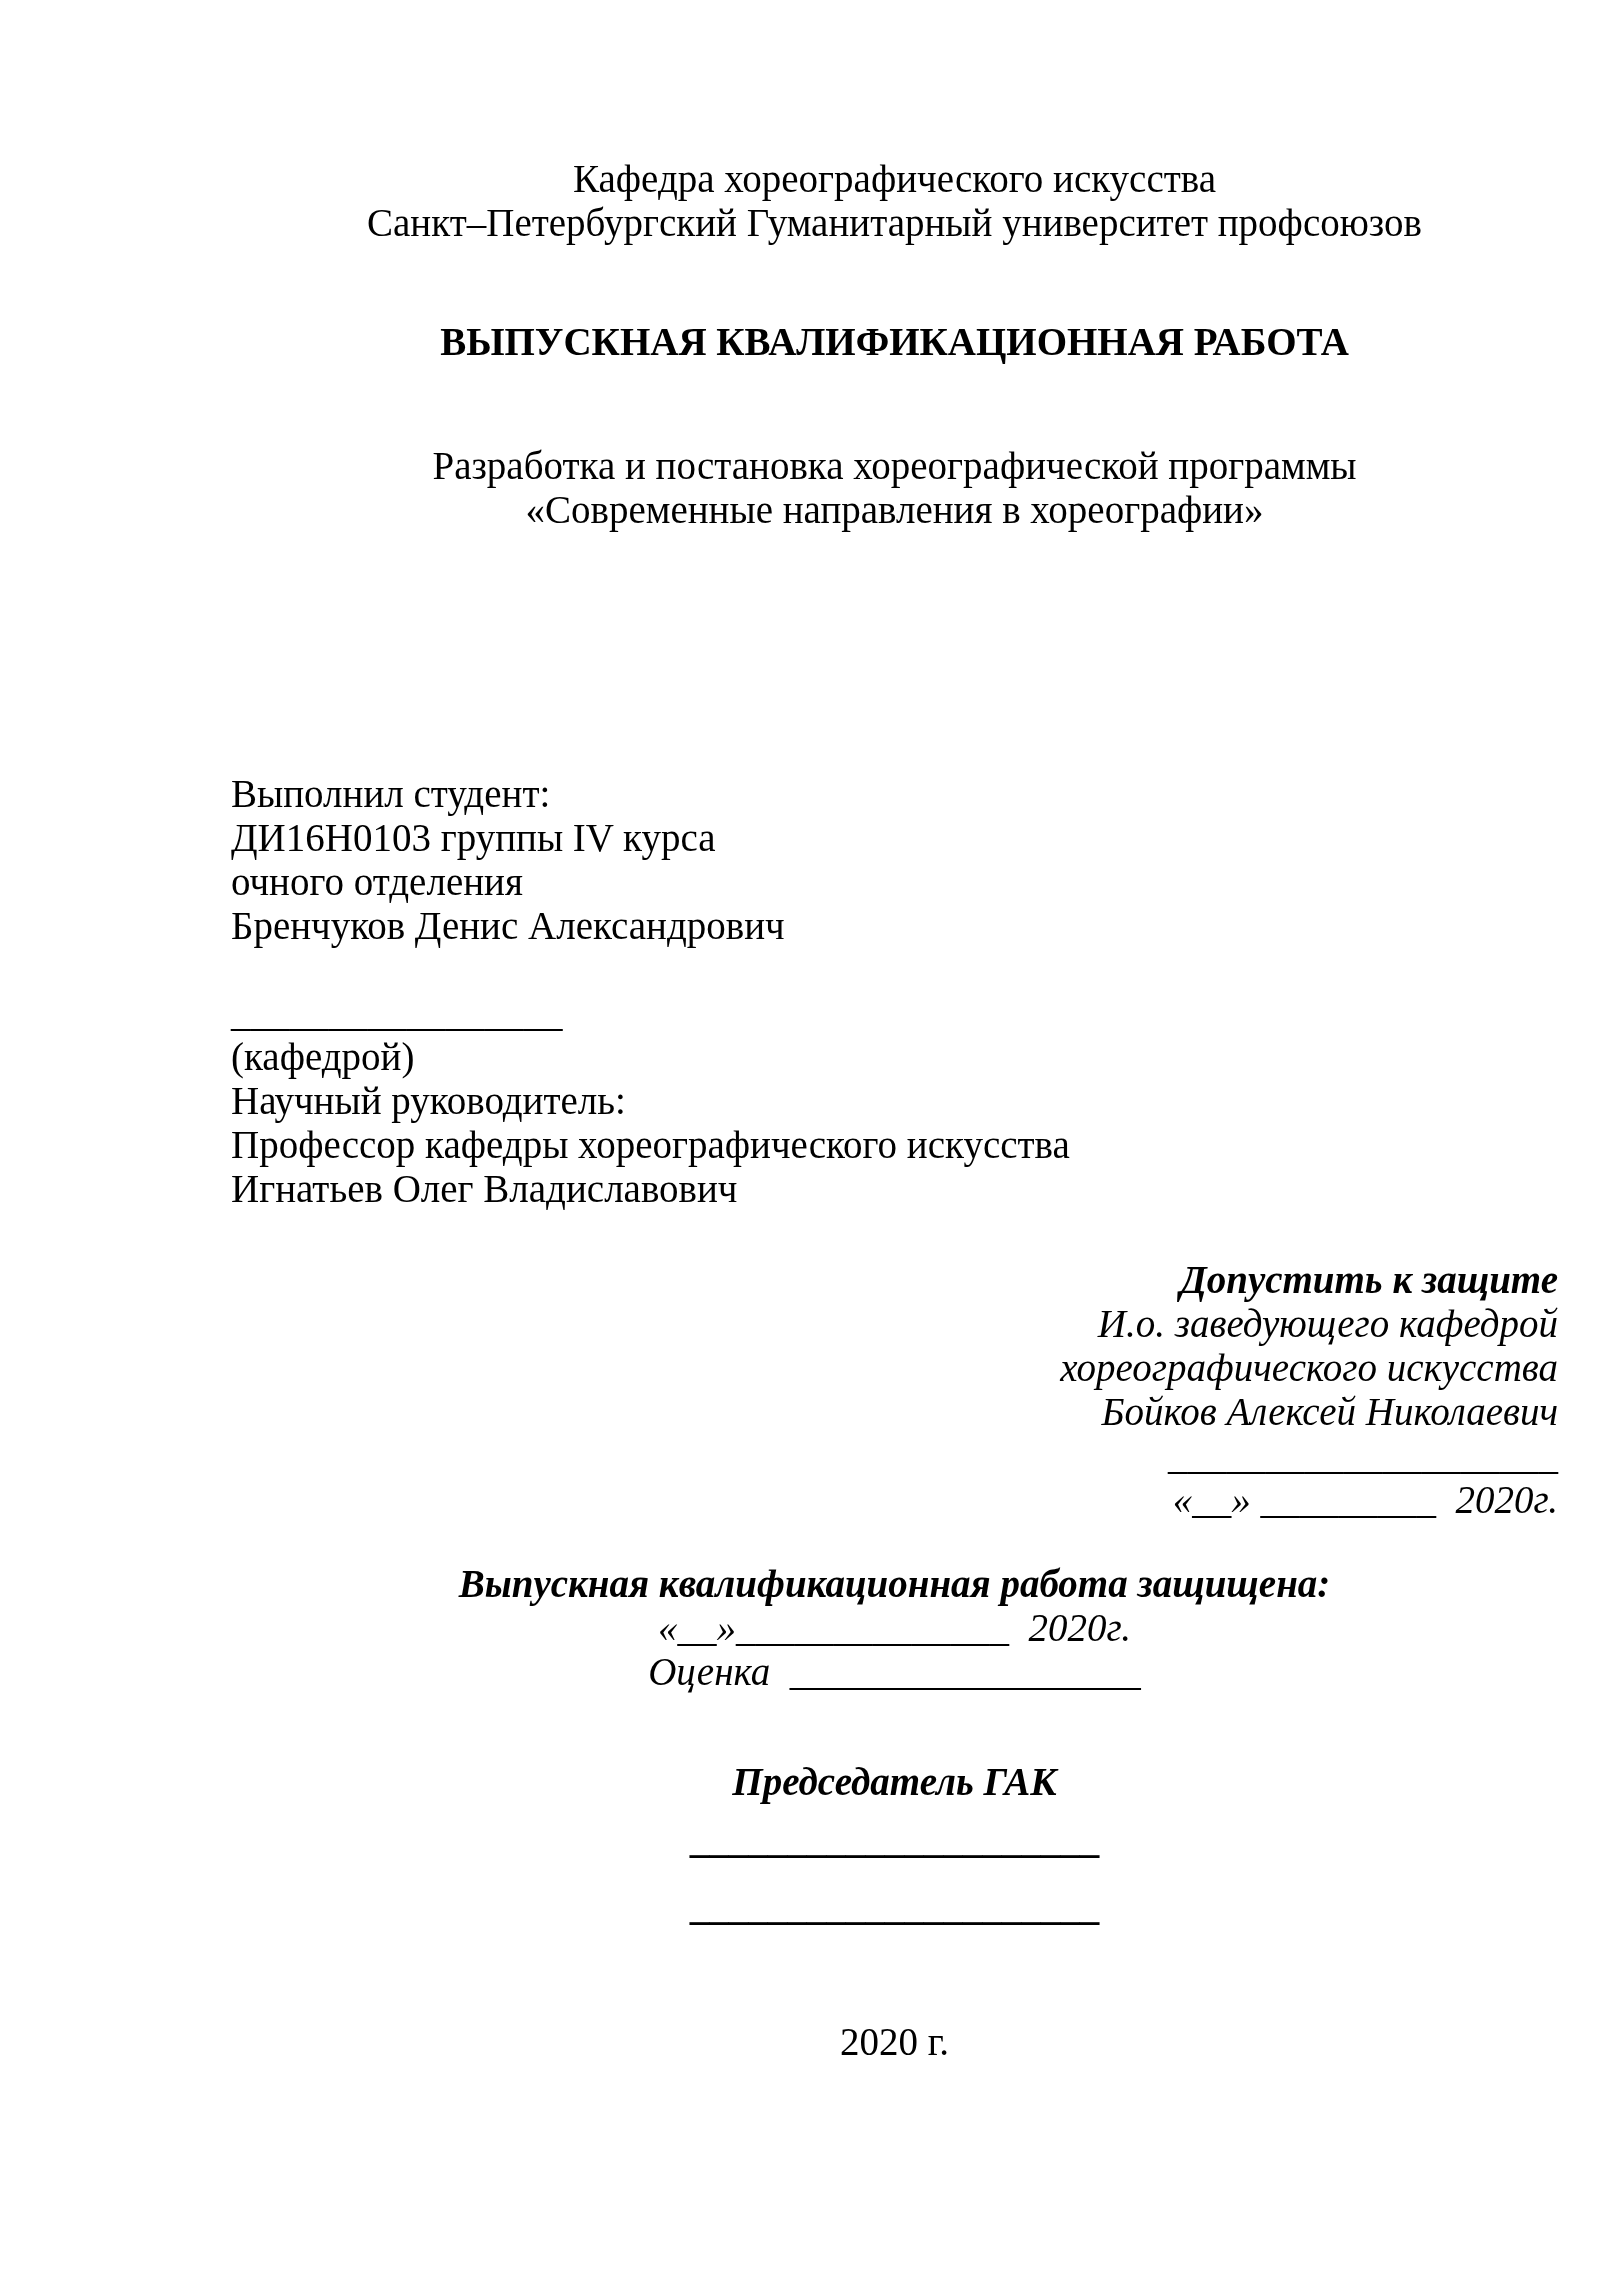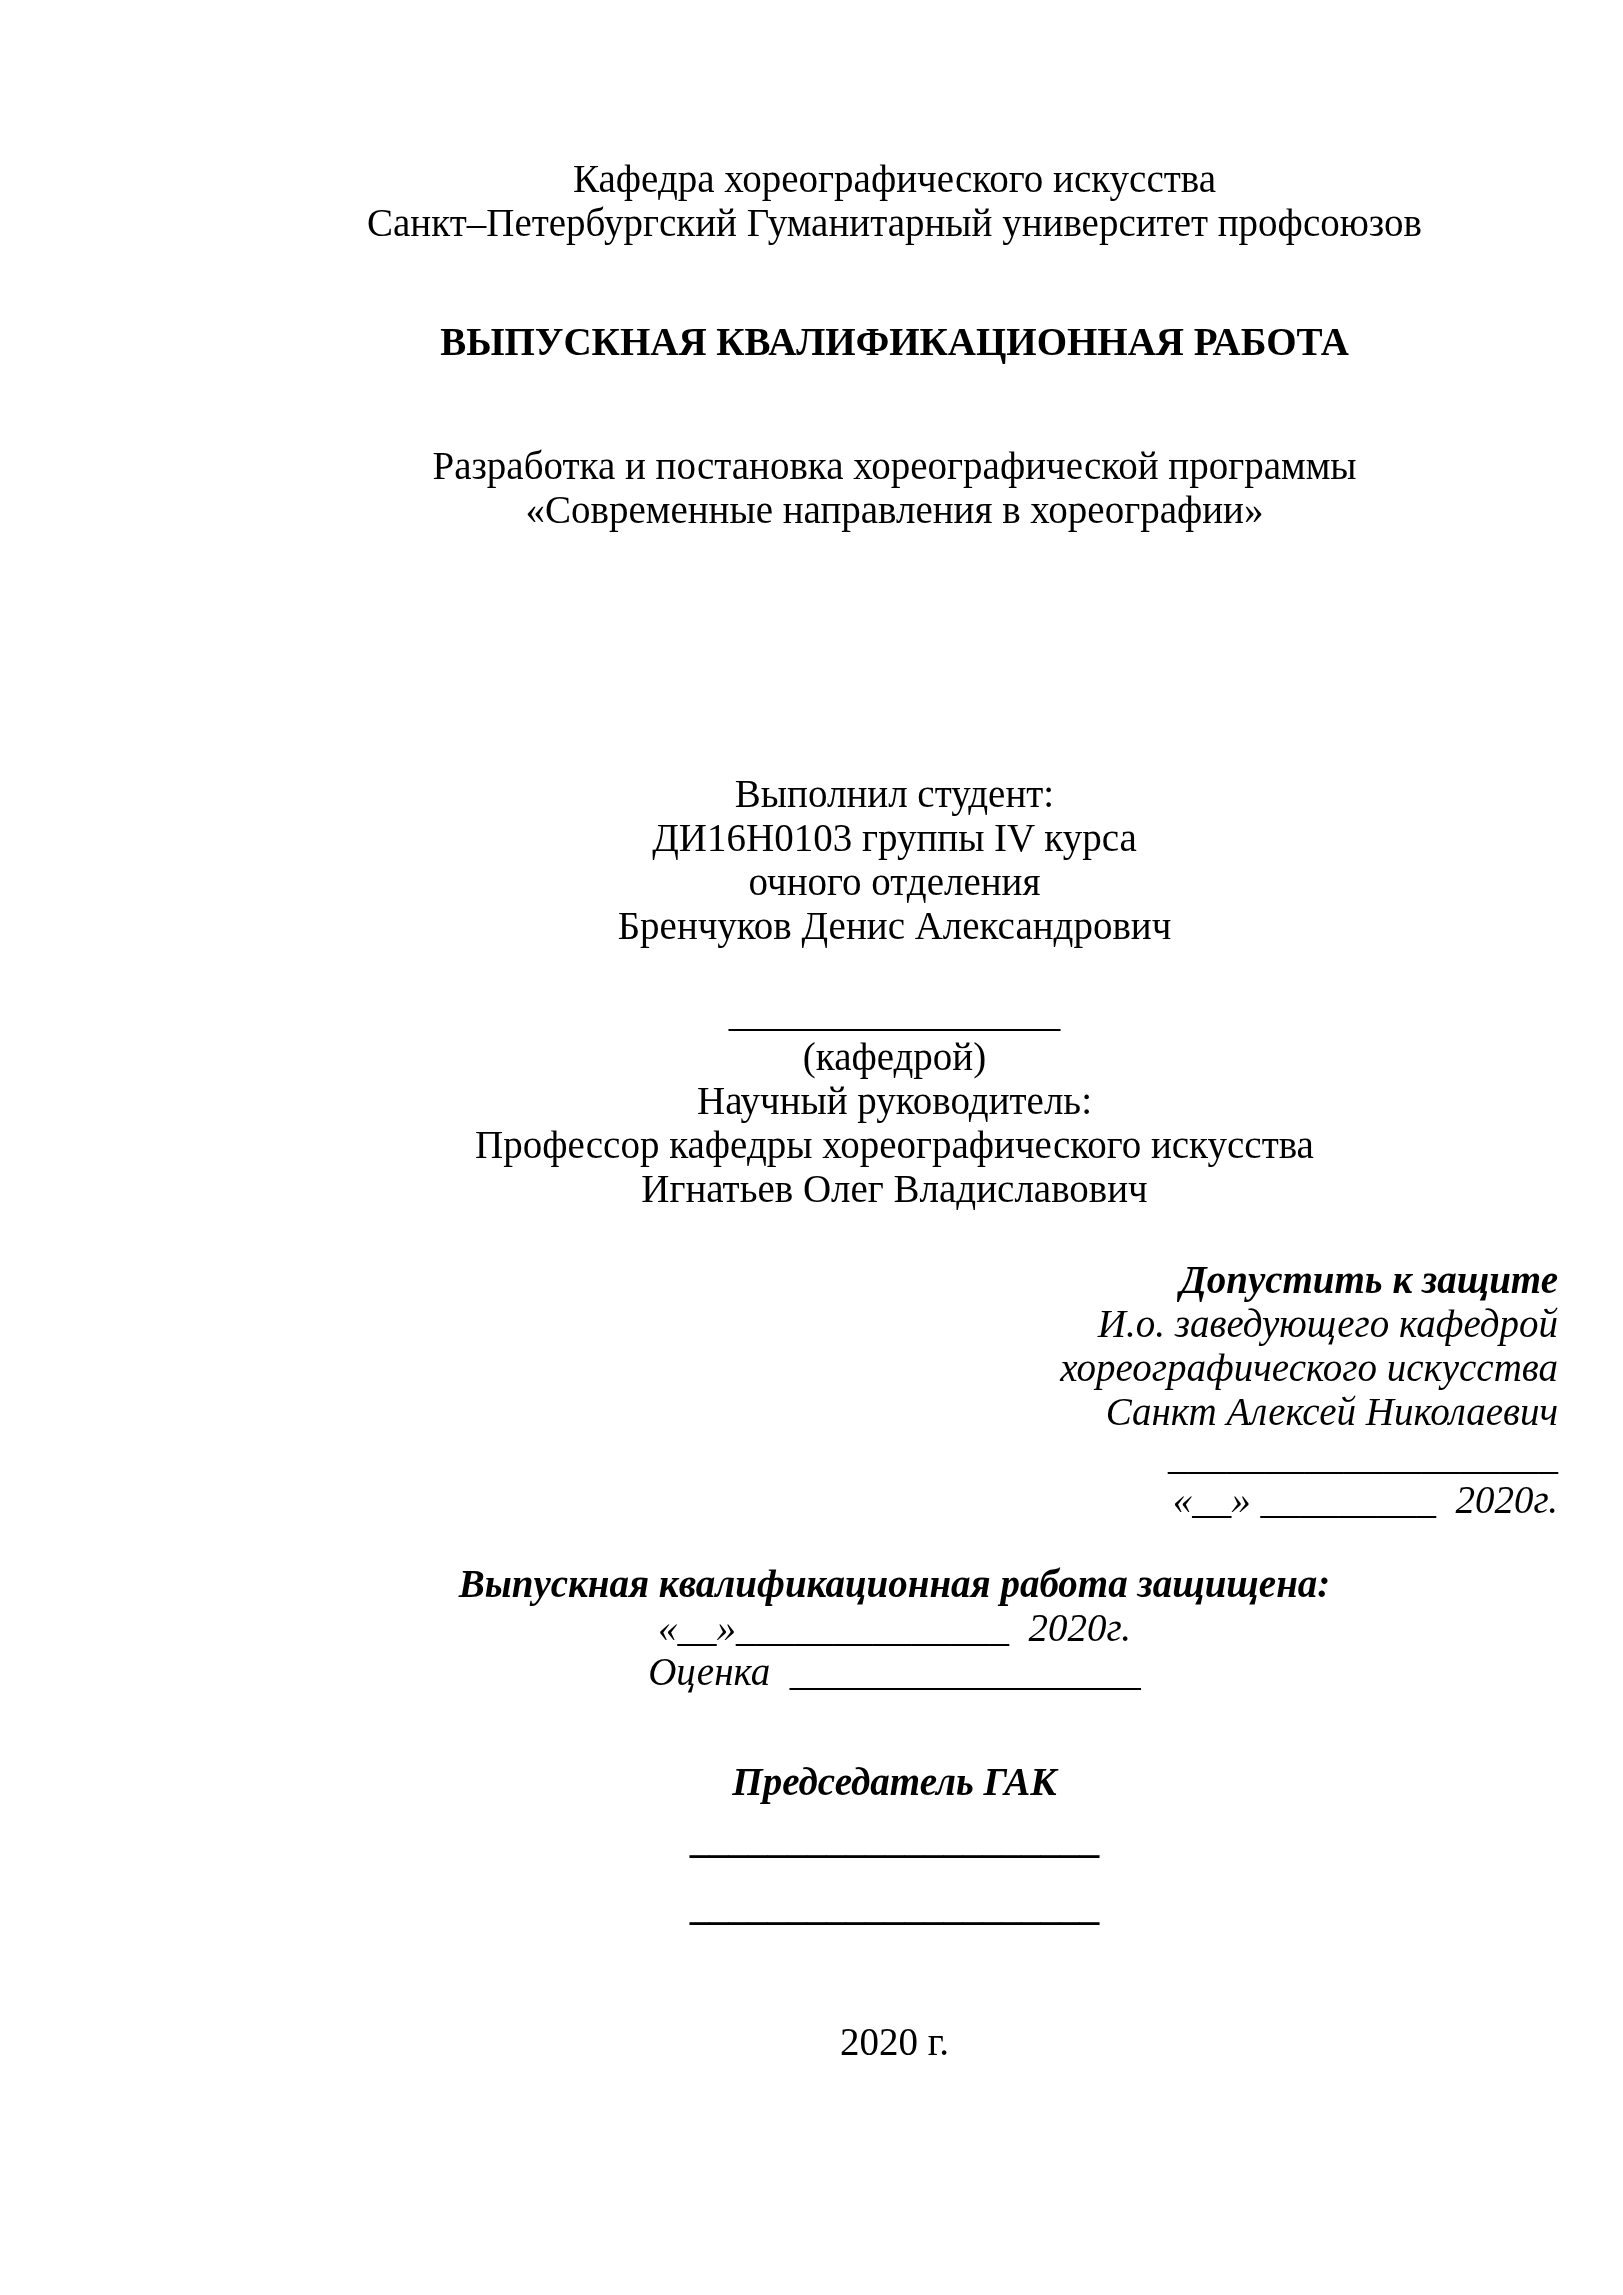--- a/index.html
+++ b/index.html
@@ -20,21 +20,21 @@
   }
   .block {
     position: absolute;
     left: 231px;
     width: 1327px;
   }
   .line {
     white-space: pre;
   }
   .center { text-align: center; }
-  .right  { text-align: center; }
+  .right  { text-align: left; }
   .left   { text-align: right; }
   .bold   { font-weight: bold; }
   .italic { font-style: italic; }
 
   #blk-header    { top: 157px; }
   #blk-worktype  { top: 320px; }
   #blk-subject   { top: 444px; }
   #blk-student   { top: 772px; }
   #blk-signature { top: 991px; }
   #blk-admission { top: 1258px; }
@@ -76,21 +76,21 @@
     <div class="line">(кафедрой)</div>
     <div class="line">Научный руководитель:</div>
     <div class="line">Профессор кафедры хореографического искусства</div>
     <div class="line">Игнатьев Олег Владиславович</div>
   </div>
 
   <div class="block left italic" id="blk-admission">
     <div class="line bold">Допустить к защите</div>
     <div class="line">И.о. заведующего кафедрой</div>
     <div class="line">хореографического искусства</div>
-    <div class="line">Санкт Алексей Николаевич</div>
+    <div class="line">Бойков Алексей Николаевич</div>
     <div class="line">____________________</div>
     <div class="line">«__» _________  2020г.</div>
   </div>
 
   <div class="block center italic" id="blk-defense">
     <div class="line bold">Выпускная квалификационная работа защищена:</div>
     <div class="line">«__»______________  2020г.</div>
     <div class="line">Оценка  __________________</div>
   </div>
 

